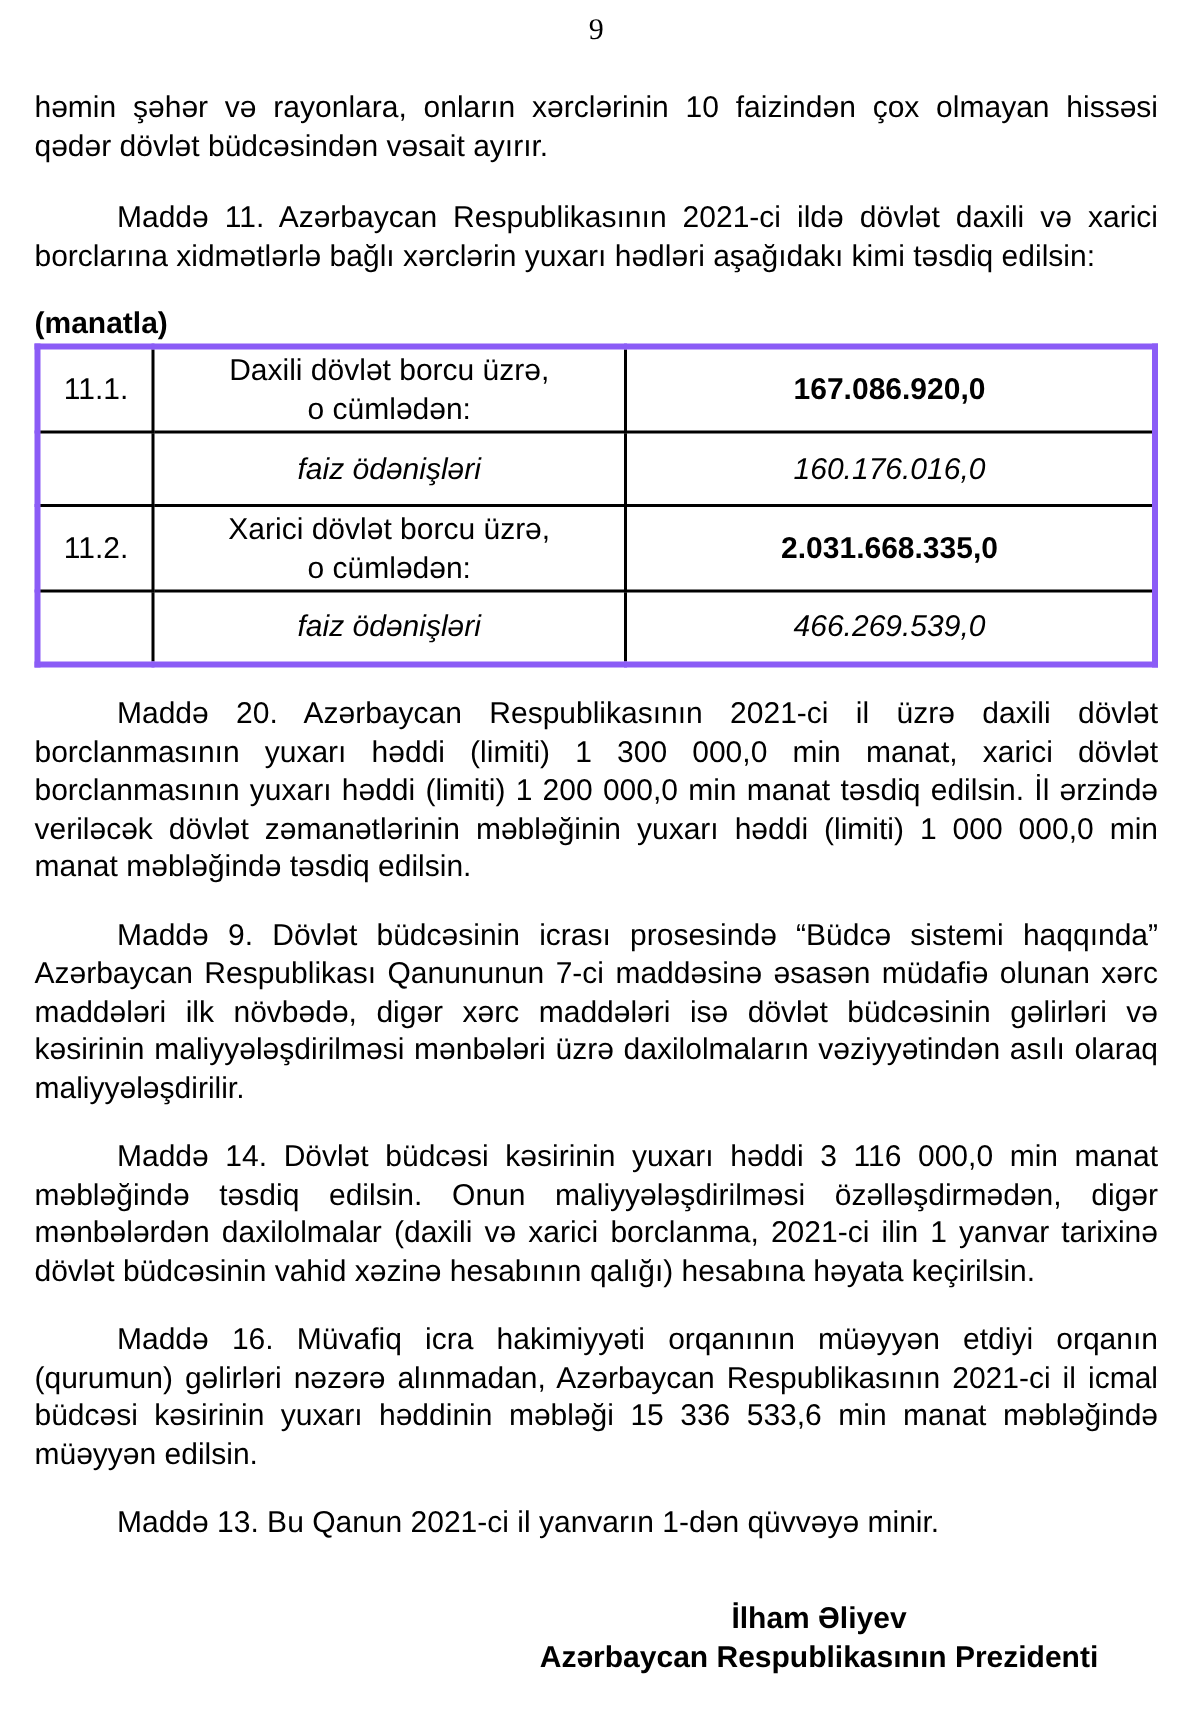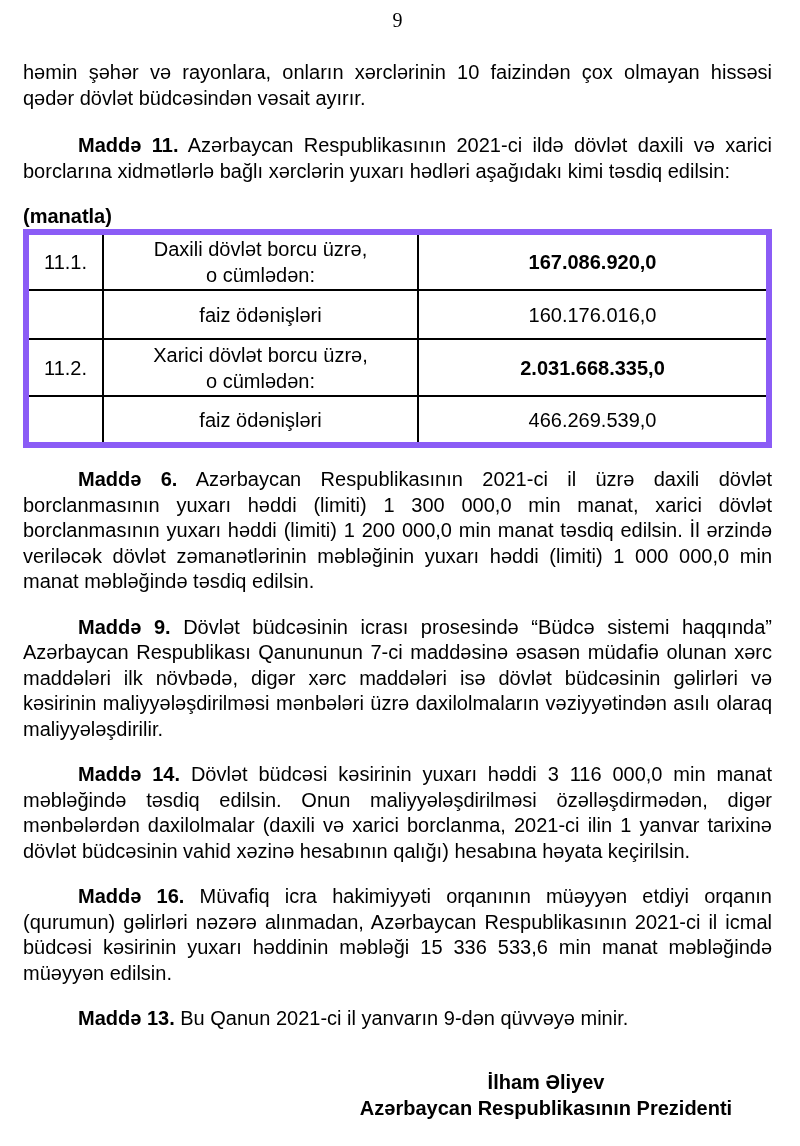--- a/index.html
+++ b/index.html
@@ -21,42 +21,42 @@
     text-align: center;
     font-family: "Liberation Serif", serif;
     font-size: 20px;
     line-height: 24px;
   }
   .para { text-align: justify; }
   .intro { margin-top: 28px; }
   .article { text-indent: 55px; }
   .art-first { margin-top: 22px; }
   .art-after-table { margin-top: 19px; }
-  .lead { font-weight: bold; }
+  .lead { font-weight: normal; }
   .manatla {
     font-weight: bold;
     margin-top: 14px;
     line-height: 25px;
   }
   table.budget-table {
     border-collapse: collapse;
     table-layout: fixed;
     width: 100%;
-    border: 6px solid #8b5cf6;
+    border: 4px solid #8b5cf6;
   }
   table.budget-table td {
     border: 2px solid #000;
     text-align: center;
     vertical-align: middle;
     padding: 1px 4px;
     line-height: 26px;
     overflow: hidden;
   }
   tr.row-tall  { height: 57px; }
-  tr.row-short { height: 49px; }
+  tr.row-short { height: 49px; font-style: italic; }
   .c-label { white-space: pre-line; }
   .val-bold { font-weight: bold; margin-left: 36px; }
   .signature {
     margin-top: 37px;
     margin-left: 332px;
     width: 382px;
     text-align: center;
     font-weight: bold;
     line-height: 26px;
   }
@@ -100,34 +100,34 @@
         <td class="c-val val-bold">2.031.668.335,0</td>
       </tr>
       <tr class="row-short">
         <td class="c-num"></td>
         <td class="c-label">faiz ödənişləri</td>
         <td class="c-val">466.269.539,0</td>
       </tr>
     </tbody>
   </table>
 
-  <p class="para article art-after-table"><span class="lead">Maddə 6.</span>
+  <p class="para article art-after-table"><span class="lead">Maddə 20.</span>
     <span>Azərbaycan Respublikasının 2021-ci il üzrə daxili dövlət borclanmasının yuxarı həddi (limiti) 1 300 000,0 min manat, xarici dövlət borclanmasının yuxarı həddi (limiti) 1 200 000,0 min manat təsdiq edilsin. İl ərzində veriləcək dövlət zəmanətlərinin məbləğinin yuxarı həddi (limiti) 1 000 000,0 min manat məbləğində təsdiq edilsin.</span></p>
 
   <p class="para article"><span class="lead">Maddə 9.</span>
     <span>Dövlət büdcəsinin icrası prosesində “Büdcə sistemi haqqında” Azərbaycan Respublikası Qanununun 7-ci maddəsinə əsasən müdafiə olunan xərc maddələri ilk növbədə, digər xərc maddələri isə dövlət büdcəsinin gəlirləri və kəsirinin maliyyələşdirilməsi mənbələri üzrə daxilolmaların vəziyyətindən asılı olaraq maliyyələşdirilir.</span></p>
 
   <p class="para article"><span class="lead">Maddə 14.</span>
     <span>Dövlət büdcəsi kəsirinin yuxarı həddi 3 116 000,0 min manat məbləğində təsdiq edilsin. Onun maliyyələşdirilməsi özəlləşdirmədən, digər mənbələrdən daxilolmalar (daxili və xarici borclanma, 2021-ci ilin 1 yanvar tarixinə dövlət büdcəsinin vahid xəzinə hesabının qalığı) hesabına həyata keçirilsin.</span></p>
 
 
   <p class="para article"><span class="lead">Maddə 16.</span>
     <span>Müvafiq icra hakimiyyəti orqanının müəyyən etdiyi orqanın (qurumun) gəlirləri nəzərə alınmadan, Azərbaycan Respublikasının 2021-ci il icmal büdcəsi kəsirinin yuxarı həddinin məbləği 15 336 533,6 min manat məbləğində müəyyən edilsin.</span></p>
 
   <p class="para article"><span class="lead">Maddə 13.</span>
-    <span>Bu Qanun 2021-ci il yanvarın 9-dən qüvvəyə minir.</span></p>
+    <span>Bu Qanun 2021-ci il yanvarın 1-dən qüvvəyə minir.</span></p>
 
   <div class="signature">
     <div>İlham Əliyev</div>
     <div>Azərbaycan Respublikasının Prezidenti</div>
   </div>
 
 </div>
 
 </body></html>

